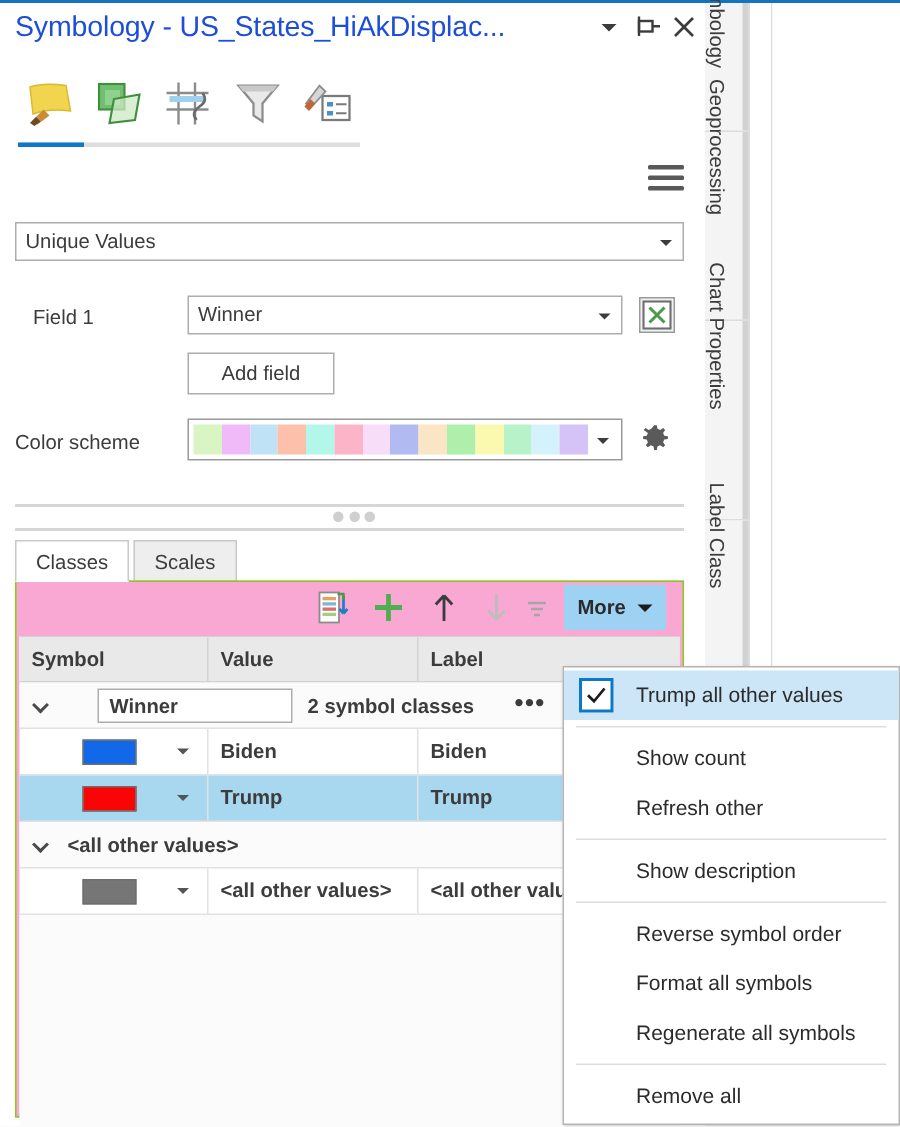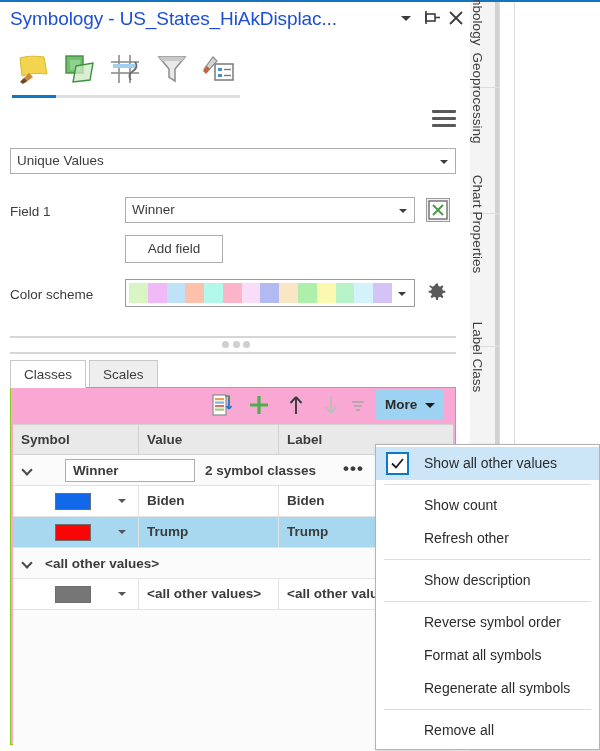--- a/index.html
+++ b/index.html
@@ -142,21 +142,21 @@
     border-right: 4px solid transparent;
     border-top: 4px solid #3c3c3c;
   }
   #combo-primary { left: 10px; top: 146px; width: 446px; }
   .field-label {
     position: absolute;
     left: 10px;
     font-size: 13.5px;
     color: #3c3c3c;
   }
-  #label-field1 { top: 202px; }
+  #label-field1 { top: 202px; margin-left: 12px; }
   #combo-field1 { left: 125px; top: 195px; width: 290px; }
   .sq-btn {
     position: absolute;
     box-sizing: border-box;
     border: 1px solid #9a9a9a;
     background: #f2f2f2;
     width: 24px; height: 24px;
     cursor: default;
   }
   #btn-expression { left: 426px; top: 196px; }
@@ -819,21 +819,21 @@
     <div class="rail-strip"></div>
     <div class="rail-panel"></div>
     <div class="rail-bottom"></div>
   </div>
 
   <div class="menu" id="more-menu">
       <div class="menuitem highlight"><span class="menu-check">
           <svg width="15" height="15" viewBox="0 0 15 15">
             <path d="M2 7.5 L6 11.5 L13 3" fill="none" stroke="#1b1b1b" stroke-width="1.8"></path>
           </svg>
-        </span><span>Show all other values</span></div>
+        </span><span>Trump all other values</span></div>
       <div class="menu-sep"></div>
       <div class="menuitem"><span>Show count</span></div>
       <div class="menuitem"><span>Refresh other</span></div>
       <div class="menu-sep"></div>
       <div class="menuitem"><span>Show description</span></div>
       <div class="menu-sep"></div>
       <div class="menuitem"><span>Reverse symbol order</span></div>
       <div class="menuitem"><span>Format all symbols</span></div>
       <div class="menuitem"><span>Regenerate all symbols</span></div>
       <div class="menu-sep"></div>

